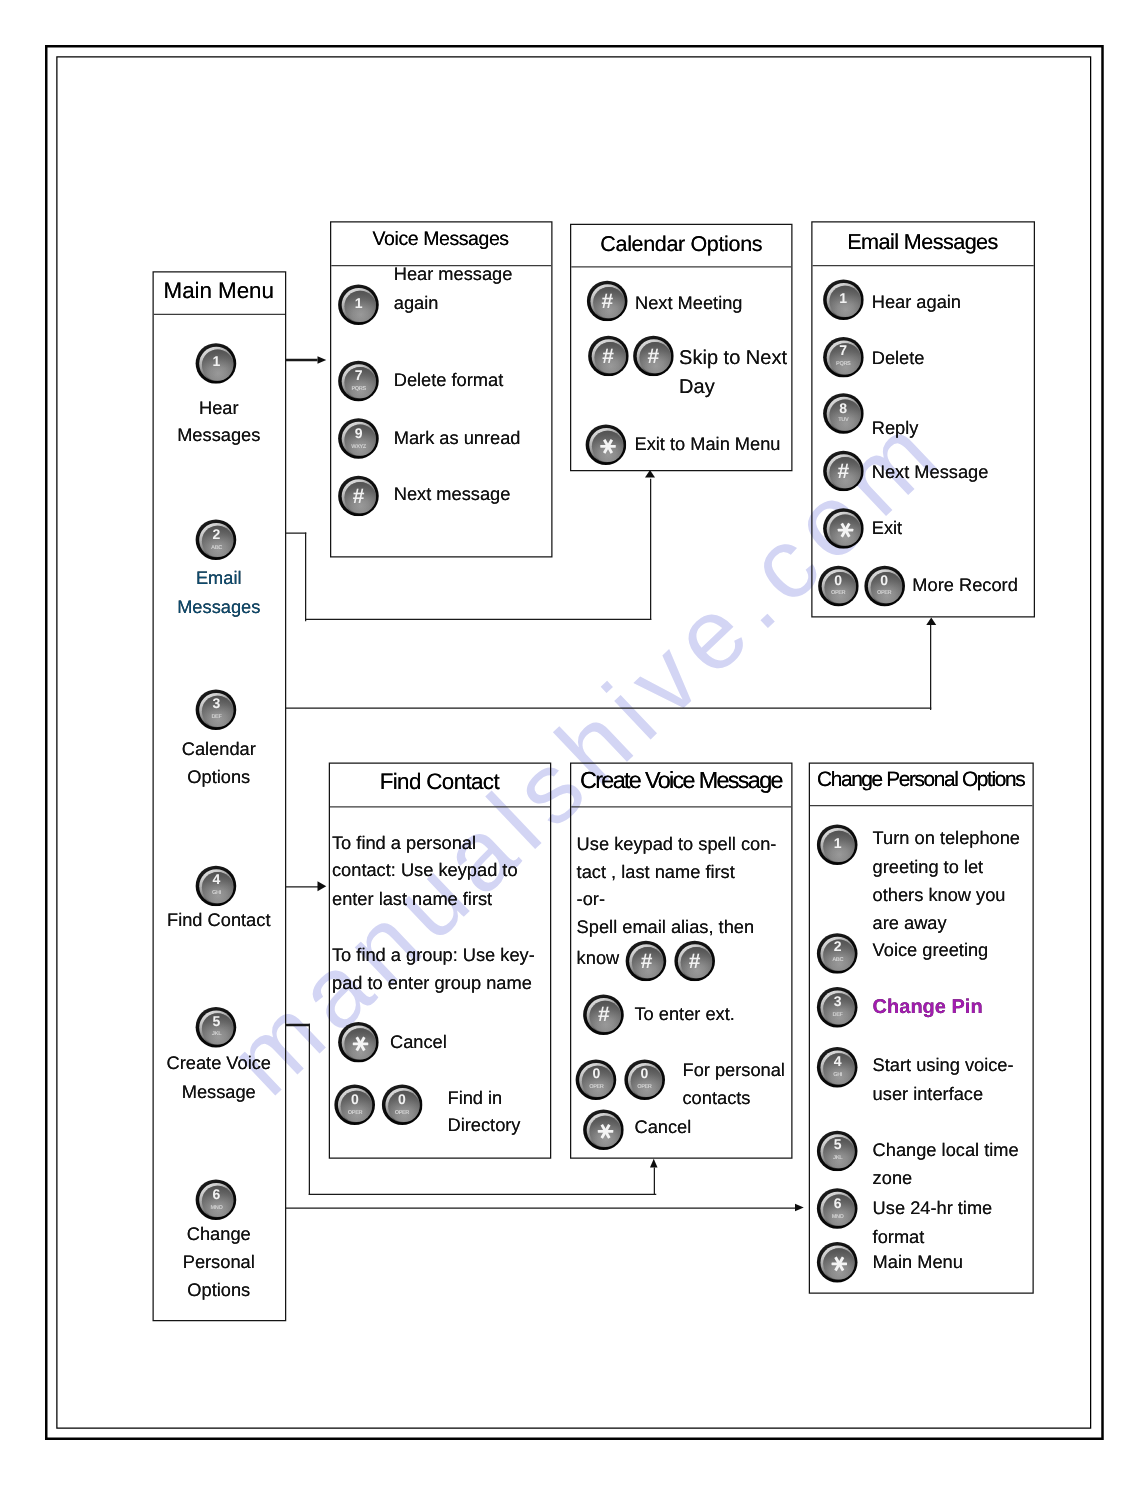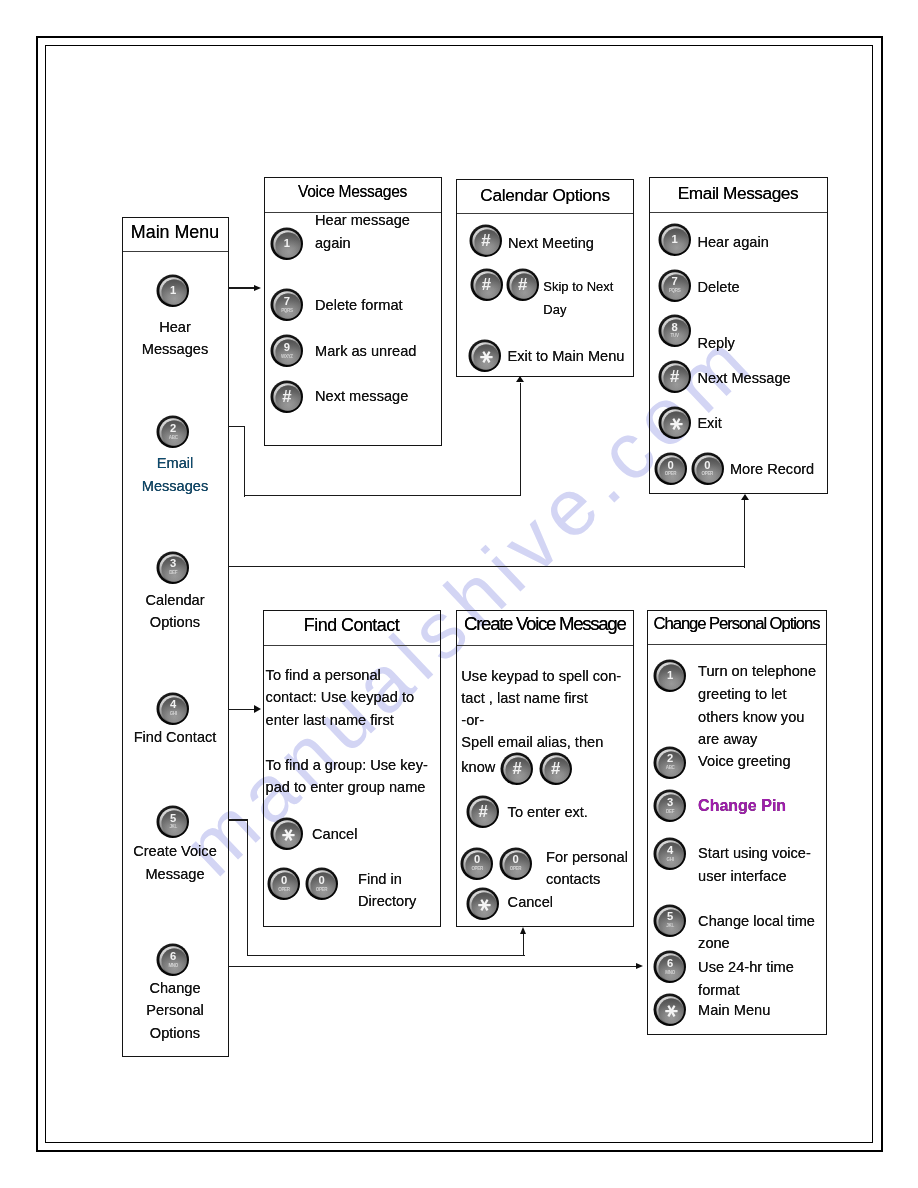--- a/index.html
+++ b/index.html
@@ -219,21 +219,21 @@
       <svg width="33.5" height="33.5" viewBox="0 0 100 100">
         <circle cx="50" cy="50" r="48.5" fill="url(#gRing)"></circle>
         <circle cx="51" cy="51" r="41" fill="url(#gInnerRim)"></circle>
         <circle cx="54" cy="54" r="37.5" fill="url(#gFace)"></circle>
         <circle cx="54" cy="54" r="37.5" fill="url(#gFaceTop)"></circle>
       </svg>
       <div style="position: absolute; left: 0px; top: 0px; width: 33.5px; height: 33.5px; display: flex; flex-direction: column; align-items: center; justify-content: center; filter: blur(0.01px);">
         <div style="color: rgb(242, 242, 242); font-family: &quot;Liberation Sans&quot;, sans-serif; line-height: 1; filter: blur(0.01px); font-size: 16.75px; font-weight: 700; margin-top: 1.1725px;">#</div>
       </div>
     </div>
-    <div class="lbl" style="left: 543.3px; top: 276.234px; font-size: 13px; line-height: 22.6px; font-weight: 400; color: rgb(17, 17, 17);">Skip to Next
+    <div class="lbl" style="left: 543.3px; top: 276.234px; font-size: 16px; line-height: 22.6px; font-weight: 400; color: rgb(17, 17, 17);">Skip to Next
 Day</div>
     <div class="btn" style="left: 467.65px; top: 339.35px; width: 33.5px; height: 33.5px;">
       <svg width="33.5" height="33.5" viewBox="0 0 100 100">
         <circle cx="50" cy="50" r="48.5" fill="url(#gRing)"></circle>
         <circle cx="51" cy="51" r="41" fill="url(#gInnerRim)"></circle>
         <circle cx="54" cy="54" r="37.5" fill="url(#gFace)"></circle>
         <circle cx="54" cy="54" r="37.5" fill="url(#gFaceTop)"></circle>
         <g fill="#f4f4f4">
           <rect x="51.6" y="35.5" width="6.8" height="37" rx="1.1" transform="rotate(90 55 54)"></rect>
           <rect x="51.6" y="35.5" width="6.8" height="37" rx="1.1" transform="rotate(150 55 54)"></rect>

